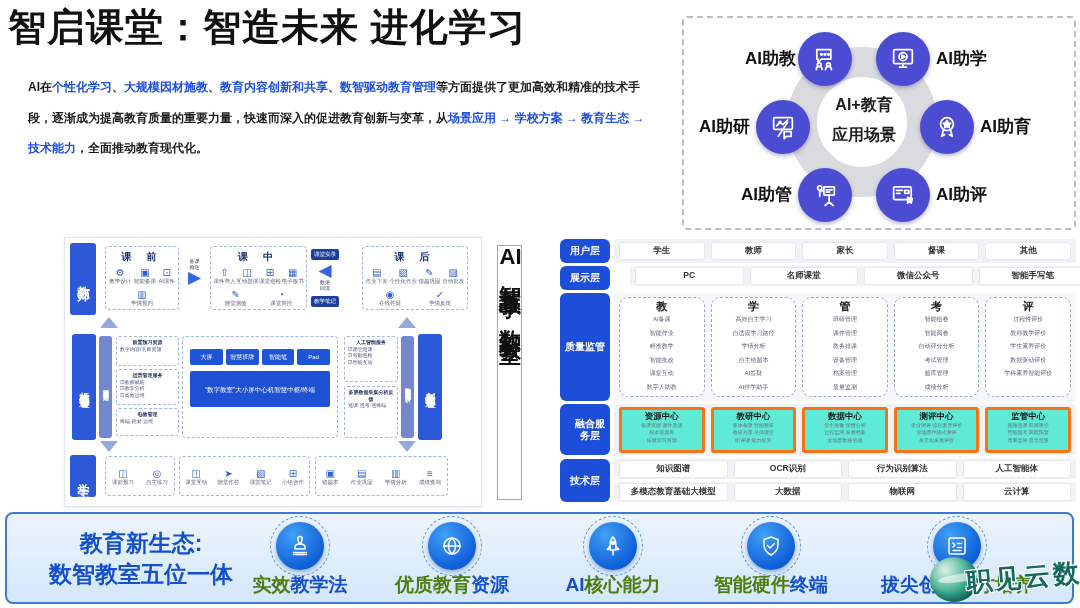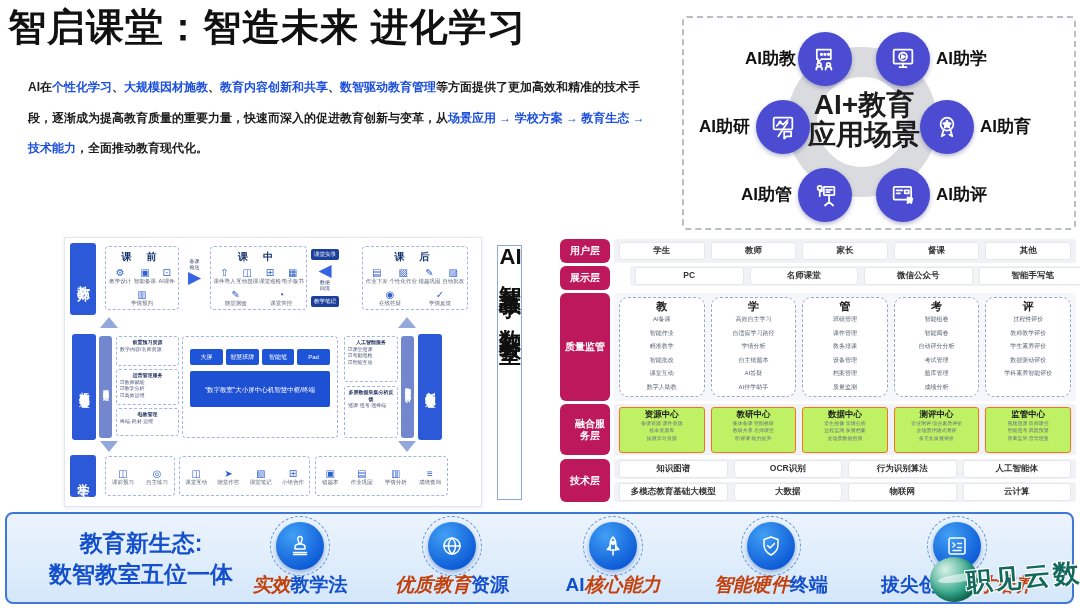--- a/index.html
+++ b/index.html
@@ -7,21 +7,21 @@
          font-family:"Liberation Sans","DejaVu Sans",sans-serif;}
   .abs{position:absolute;}
   
   .title{left:8px;top:2px;font-size:38px;font-weight:900;color:#111;letter-spacing:1px;white-space:nowrap;}
   .intro{left:28px;top:72px;width:630px;font-size:12px;line-height:30.5px;color:#1c1c1c;font-weight:600;}
   .intro .hl{color:#1c4fdd;font-weight:900;}
   
   .scen{left:682px;top:16px;width:390px;height:210px;border:2px dashed #b9bdc6;border-radius:5px;background:#fff;}
   .scen .donut{position:absolute;left:103px;top:29px;width:150px;height:150px;border-radius:50%;
                border:30px solid #d9dbdf;box-sizing:border-box;}
-  .scen .center{position:absolute;left:100px;top:72px;width:160px;text-align:center;font-size:28px;
+  .scen .center{position:absolute;left:100px;top:72px;width:160px;text-align:center;font-size:16px;
                 font-weight:900;color:#1d1d1d;line-height:30px;}
   .scen .circ{position:absolute;width:54px;height:54px;border-radius:50%;background:#4b4cd1;
               display:flex;align-items:center;justify-content:center;box-shadow:0 2px 4px rgba(40,40,120,.35);}
   .scen .circ svg{width:28px;height:28px;}
   .scen .slab{position:absolute;font-size:17px;font-weight:900;color:#111;line-height:20px;}
   
   .cls{left:64px;top:237px;width:416px;height:268px;background:#fff;border:1px solid #e2e6f0;
        box-shadow:0 1px 4px rgba(80,100,160,.12);}
   .vbar{background:#2b59d8;color:#fff;border-radius:3px;display:flex;align-items:center;justify-content:center;
         writing-mode:vertical-rl;text-orientation:upright;letter-spacing:3px;font-weight:700;}
@@ -42,43 +42,43 @@
   .mini-box .t{font-weight:700;color:#22315e;text-align:center;}
   .dev-btn{background:#1e55d8;color:#fff;font-size:6px;border-radius:2px;display:flex;align-items:center;justify-content:center;flex:1;}
   .hub{background:#1e50d4;color:#fff;font-size:6.5px;display:flex;align-items:center;justify-content:center;
        text-align:center;border-radius:2px;padding:2px 8px;box-sizing:border-box;line-height:9px;}
   
   .vban{left:470px;top:245px;width:54px;height:254px;writing-mode:vertical-rl;text-orientation:upright;
         font-size:22px;font-weight:900;color:#101010;line-height:27px;letter-spacing:4px;}
   .vban .tcu{text-combine-upright:all;}
   .vban-box{left:497px;top:245px;width:25px;height:255px;border:1.5px solid #8fa7d9;box-sizing:border-box;}
   
-  .layer{left:560px;width:50px;background:#be185d;color:#fff;border-radius:6px;display:flex;align-items:center;
+  .layer{left:560px;width:50px;background:#1d4ed8;color:#fff;border-radius:6px;display:flex;align-items:center;
          justify-content:center;text-align:center;font-size:10px;font-weight:700;line-height:12px;box-sizing:border-box;padding:2px;}
   .arow{left:614px;width:462px;background:#f1f2f6;border-radius:3px;display:flex;align-items:center;
         justify-content:space-evenly;box-sizing:border-box;padding:0 2px;}
   .chip{background:#fff;border:1px solid #e6e8ee;border-radius:3px;font-size:8.5px;color:#333;font-weight:600;
         text-align:center;line-height:15px;height:16px;flex:1;margin:0 3px;white-space:nowrap;overflow:hidden;}
   .acol{flex:1;margin:0 3px;border:1.2px dashed #9aa6c8;border-radius:9px;background:#fff;height:100px;box-sizing:border-box;padding-top:2px;}
   .acol .h{text-align:center;font-size:11px;font-weight:900;color:#1c1c1c;line-height:13px;}
   .acol .it{text-align:center;font-size:6px;color:#555e70;line-height:13.5px;white-space:nowrap;}
-  .svc{flex:1;margin:0 3px;background:#bef264;border:1px solid #f97316;border-radius:3px;height:46px;box-sizing:border-box;padding-top:1px;}
+  .svc{flex:1;margin:0 3px;background:#5eead4;border:3px solid #f97316;border-radius:3px;height:46px;box-sizing:border-box;padding-top:1px;}
   .svc .h{text-align:center;font-size:8.5px;font-weight:900;color:#1c1c1c;line-height:11px;}
   .svc .ln{text-align:center;font-size:5px;color:#666f80;line-height:7.5px;white-space:nowrap;overflow:hidden;}
   
   .bottom{left:5px;top:512px;width:1069px;height:92px;border:2px solid #3e78d8;border-radius:8px;
           background:linear-gradient(180deg,#ecf4fd,#d4e7fa);box-sizing:border-box;}
   .b-head{left:20px;top:528px;width:242px;text-align:center;font-size:23px;font-weight:900;color:#1550cc;line-height:31px;}
   .b-ring{position:absolute;width:60px;height:60px;border:1.5px dashed #5a8fd8;border-radius:50%;
           display:flex;align-items:center;justify-content:center;box-sizing:border-box;}
   .b-circ{width:48px;height:48px;border-radius:50%;background:radial-gradient(circle at 35% 28%,#41a0f5,#0d5bd6 75%);
           display:flex;align-items:center;justify-content:center;box-shadow:0 2px 4px rgba(20,70,160,.4);}
   .b-circ svg{width:24px;height:24px;}
   .b-lab{position:absolute;top:572px;text-align:center;font-size:19px;font-weight:900;white-space:nowrap;}
-  .b-lab .blk{color:#c2410c;font-style:italic;} .b-lab .blu{color:#1550cc;}
+  .b-lab .blk{color:#4d7c0f;} .b-lab .blu{color:#1550cc;}
   
   .wm-sphere{left:930px;top:557px;width:48px;height:45px;border-radius:50%;
              background:radial-gradient(circle at 32% 28%,#d8f2e6,#35a98c 55%,#0b5c4c);z-index:30;
              box-shadow:inset -3px -4px 8px rgba(0,60,40,.5);}
   .wm-swirl{left:938px;top:574px;width:44px;height:8px;border-radius:50%;background:rgba(255,255,255,.55);transform:rotate(-8deg);z-index:31;}
   .wm-text{left:966px;top:560px;font-size:26px;font-weight:900;color:#13695c;letter-spacing:3px;transform:rotate(-5deg);z-index:32;
            text-shadow:-1px -1px 0 #fff,1px -1px 0 #fff,-1px 1px 0 #fff,1px 1px 0 #fff;white-space:nowrap;}
 </style>
 </head>
 <body>

